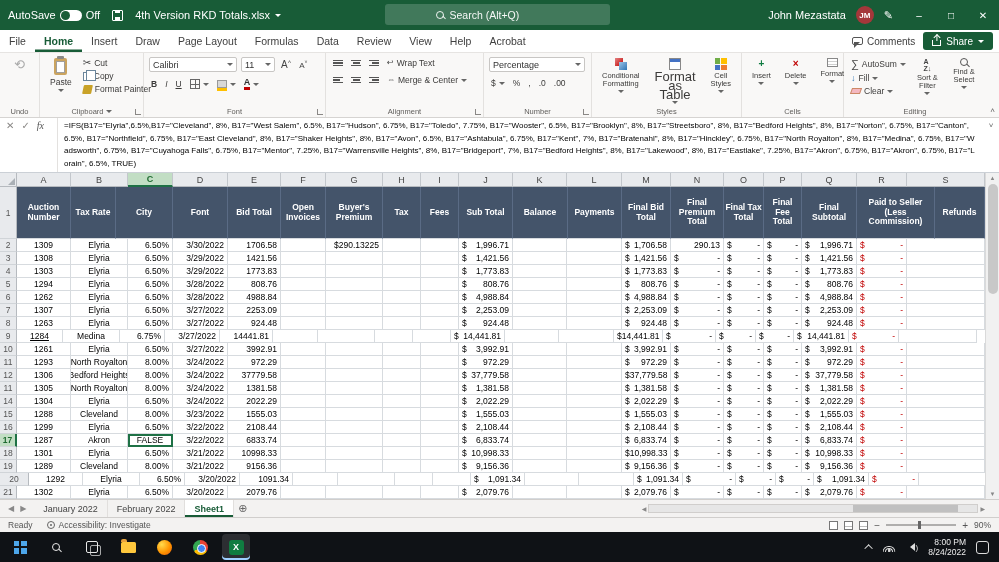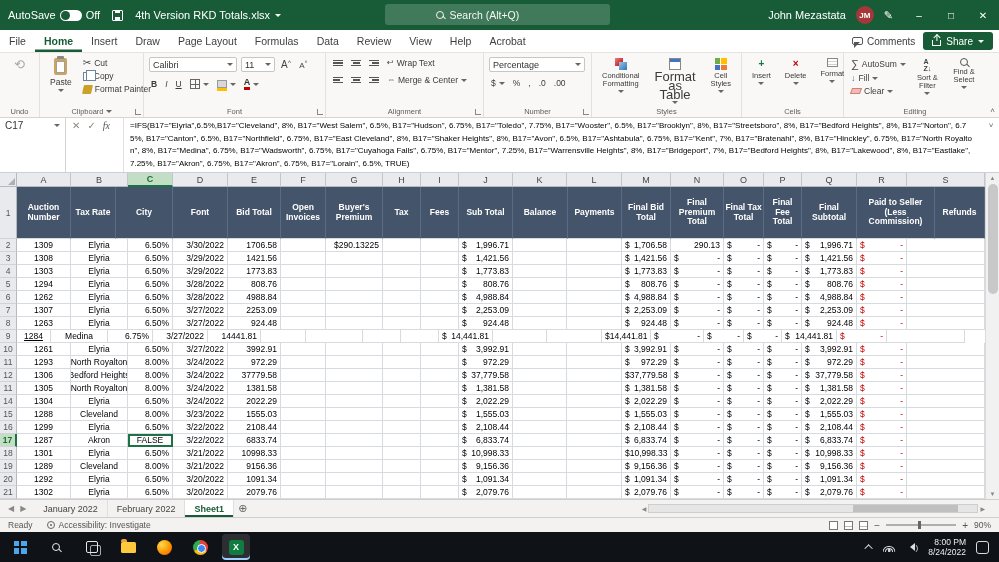--- a/index.html
+++ b/index.html
@@ -467,24 +467,20 @@
           </div>
       </div>
       <div class="gname">
           <span>Editing</span>
         </div>
     </div>
     <div class="ribbon-collapse">˄</div>
   </div>
 
   <div class="formularow">
-    <div class="namebox">
-      <span>C17</span>
-      <span class="caret" style="margin-top:4px"></span>
-    </div>
     <div class="fxcluster">
       <span>✕</span>
       <span>✓</span>
       <span class="fx">fx</span>
     </div>
     <div class="formulatext">=IFS(B17="Elyria",6.5%,B17="Cleveland", 8%, B17="West Salem", 6.5%, B17="Hudson", 6.75%, B17="Toledo", 7.75%, B17="Wooster", 6.5%, B17="Brooklyn", 8%, B17="Streetsboro", 8%, B17="Bedford Heights", 8%, B17="Norton", 6.75%, B17="Canton", 6.5%, B17="Northfield", 6.75%, B17="East Cleveland", 8%, B17="Shaker Heights", 8%, B17="Avon", 6.5%, B17="Ashtabula", 6.75%, B17="Kent", 7%, B17="Bratenahl", 8%, B17="Hinckley", 6.75%, B17="North Royalton", 8%, B17="Medina", 6.75%, B17="Wadsworth", 6.75%, B17="Cuyahoga Falls", 6.75%, B17="Mentor", 7.25%, B17="Warrensville Heights", 8%, B17="Bridgeport", 7%, B17="Bedford Heights", 8%, B17="Lakewood", 8%, B17="Eastlake", 7.25%, B17="Akron", 6.75%, B17="Akron", 6.75%, B17="Lorain", 6.5%, TRUE)</div>
     <div class="fbar-collapse">˅</div>
   </div>
 
   <div class="gridwrap">
@@ -827,21 +823,21 @@
               <span>924.48</span>
             </div>
             <div class="cell red acct" style="width: 50px;">
               <span>$</span>
               <span>-</span>
             </div>
             <div class="cell rt" style="width: 78px;"></div>
           </div>
           <div class="grow drow">
             <div class="rownum" style="width: 17px;">9</div>
-            <div class="cell ctr" style="width: 34px; text-decoration: underline;">1284</div>
+            <div class="cell ctr" style="width: 46px; text-decoration: underline;">1284</div>
             <div class="cell ctr" style="width: 57px;">Medina</div>
             <div class="cell rt" style="width: 45px;">6.75%</div>
             <div class="cell rt" style="width: 55px;">3/27/2022</div>
             <div class="cell rt" style="width: 53px;">14441.81</div>
             <div class="cell rt" style="width: 45px;"></div>
             <div class="cell rt" style="width: 57px;"></div>
             <div class="cell rt" style="width: 38px;"></div>
             <div class="cell rt" style="width: 38px;"></div>
             <div class="cell acct" style="width: 54px;">
               <span>$</span>
@@ -1299,21 +1295,21 @@
               <span>$</span>
               <span>9,156.36</span>
             </div>
             <div class="cell red acct" style="width: 50px;">
               <span>$</span>
               <span>-</span>
             </div>
             <div class="cell rt" style="width: 78px;"></div>
           </div>
           <div class="grow drow">
-            <div class="rownum" style="width: 17px;">20</div>
+            <div class="rownum" style="width: 29px;">20</div>
             <div class="cell ctr" style="width: 54px;">1292</div>
             <div class="cell ctr" style="width: 57px;">Elyria</div>
             <div class="cell rt" style="width: 45px;">6.50%</div>
             <div class="cell rt" style="width: 55px;">3/20/2022</div>
             <div class="cell rt" style="width: 53px;">1091.34</div>
             <div class="cell rt" style="width: 45px;"></div>
             <div class="cell rt" style="width: 57px;"></div>
             <div class="cell rt" style="width: 38px;"></div>
             <div class="cell rt" style="width: 38px;"></div>
             <div class="cell acct" style="width: 54px;">

